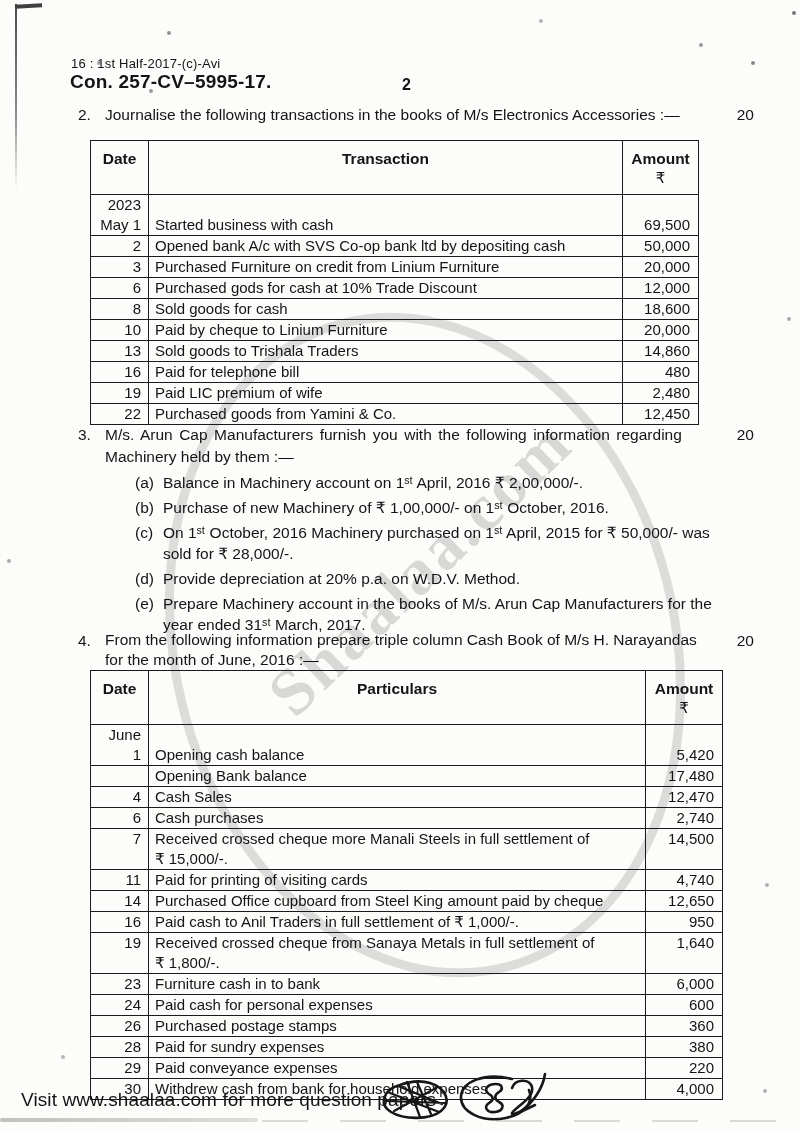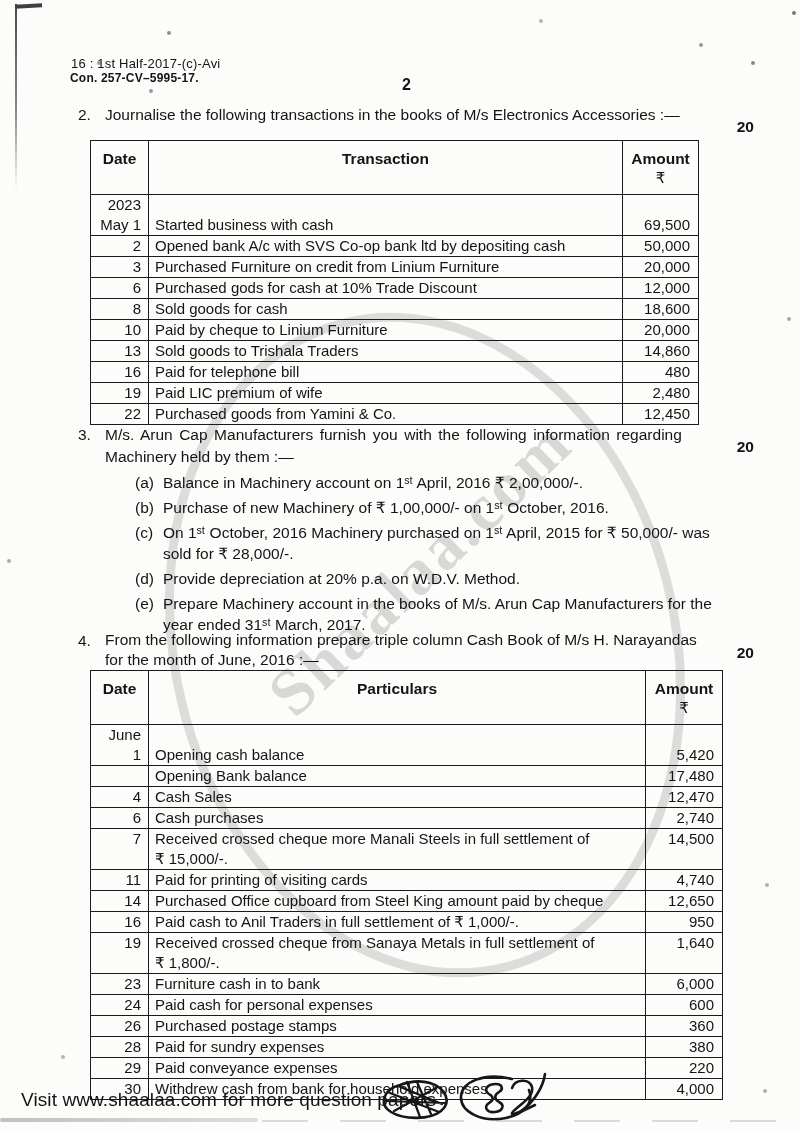--- a/index.html
+++ b/index.html
@@ -18,26 +18,26 @@
     box-shadow:168px 32px 0 1px #909090,98px 62px 0 1px #a0a0a0,150px 90px 0 1px #9a9a9a,
     540px 20px 0 1px #b5b5b5,700px 44px 0 1px #9a9a9a,752px 62px 0 1px #8a8a8a,
     793px 12px 0 1px #777,788px 318px 0 1px #a8a8a8,766px 884px 0 1px #b0b0b0,
     8px 560px 0 1px #aaa,62px 1056px 0 1px #b5b5b5,764px 1090px 0 1px #aeaeae;}
   .streak-left{position:absolute;left:0;top:1118px;width:258px;height:4px;z-index:1;opacity:.55;
     background:linear-gradient(90deg,#8f8f8f,#c4c4c4);border-radius:2px;}
   .streak-right{position:absolute;left:262px;top:1120px;width:536px;height:2px;z-index:1;opacity:.5;
     background:repeating-linear-gradient(90deg,#b9b9b9 0 46px,rgba(185,185,185,0) 46px 78px);}
   
   .meta{position:absolute;left:71px;top:56px;font-size:13px;letter-spacing:.2px;z-index:2;}
-  .code{position:absolute;left:70px;top:71px;font-size:12px;font-weight:bold;letter-spacing:.2px;z-index:2;}
+  .code{position:absolute;left:70px;top:71px;font-size:19px;font-weight:bold;letter-spacing:.2px;z-index:2;}
   .pageno{position:absolute;left:402px;top:76px;font-size:16px;font-weight:bold;z-index:2;}
   
   .question{position:absolute;left:78px;width:676px;font-size:15.5px;line-height:22px;z-index:2;}
   .qnum{position:absolute;left:0;top:0;}
-  .qmarks{position:absolute;right:0;top:12px;font-weight:bold;text-align:right;}
+  .qmarks{position:absolute;right:0;top:0;font-weight:normal;text-align:right;}
   .qtext{margin-left:27px;}
   .qline{white-space:nowrap;}
   .q3 .qline:first-child{word-spacing:2.2px;}
   .q4 .qline{line-height:20px;}
   .items{margin-top:4px;}
   .item{position:relative;line-height:21px;margin-bottom:4px;}
   .ilabel{position:absolute;left:57px;top:0;}
   .ibody{margin-left:85px;}
   .ibody div{white-space:nowrap;}
   .q2{top:104px;}

